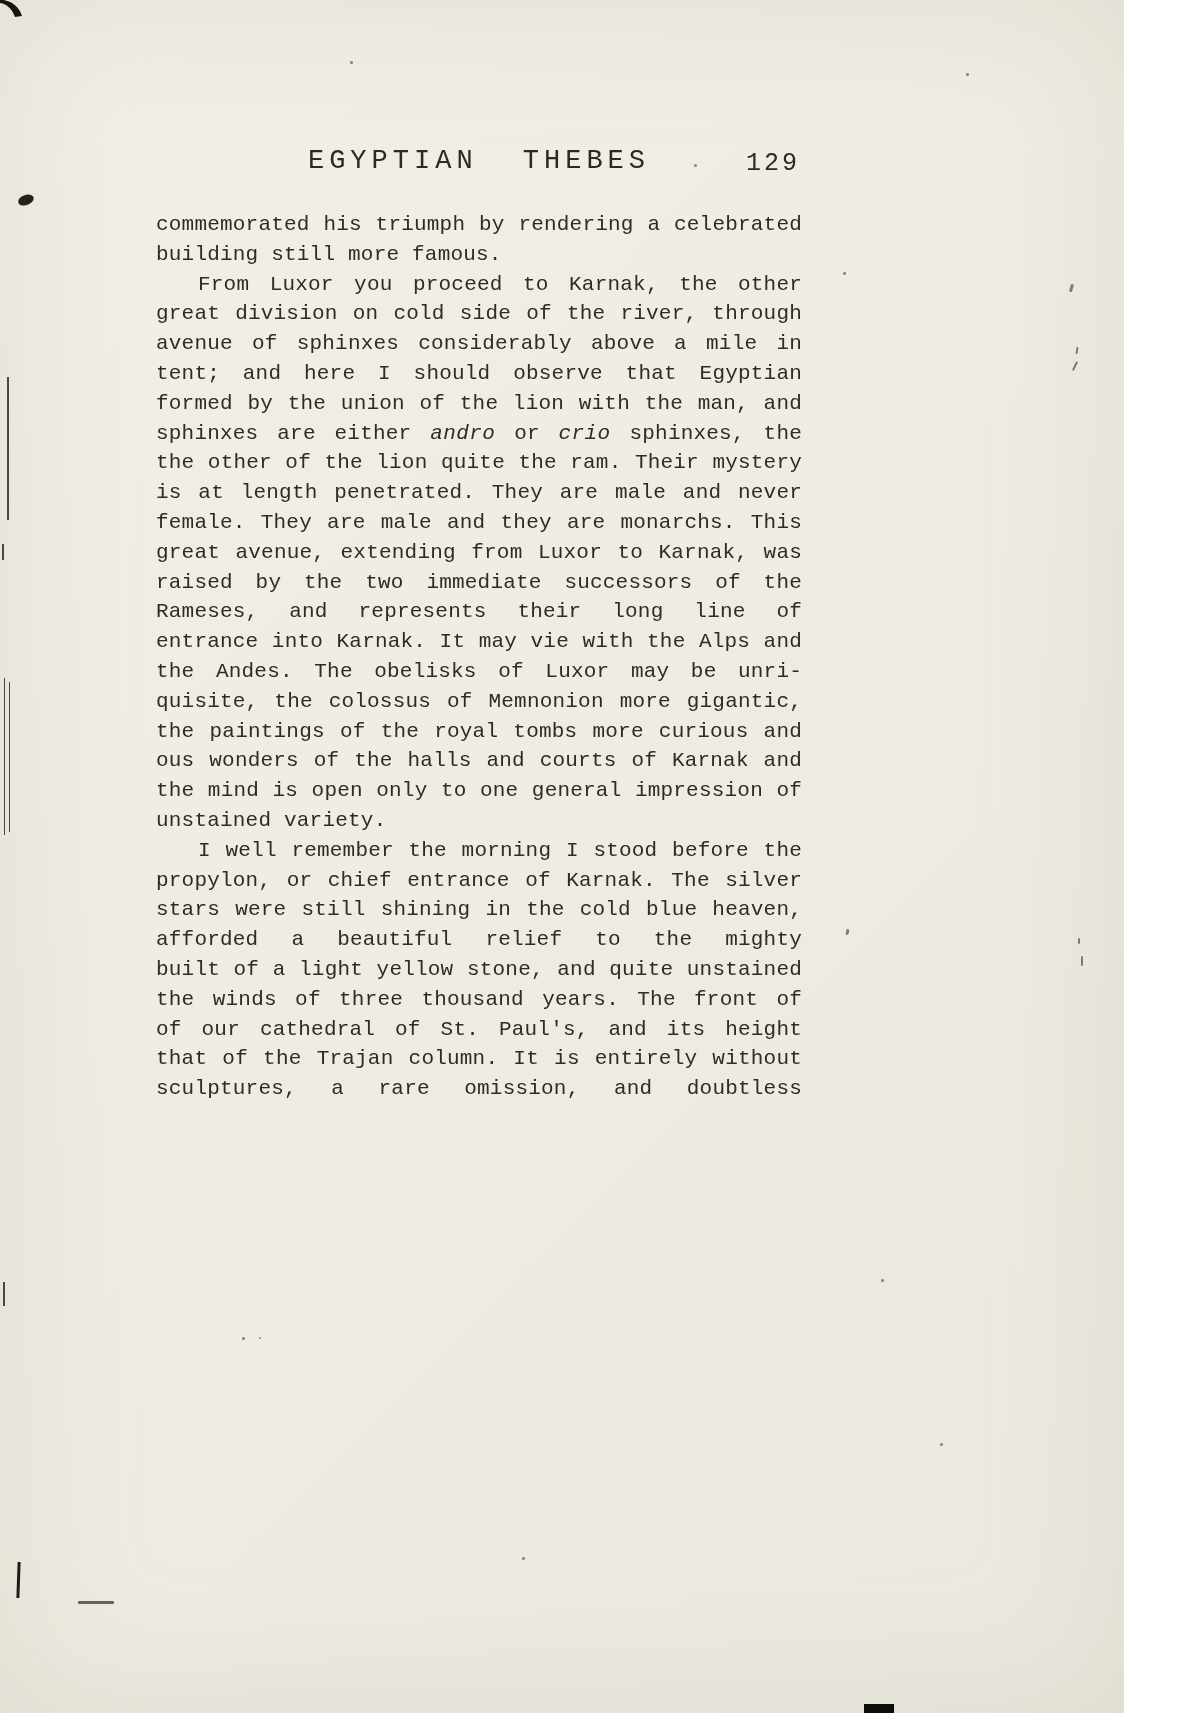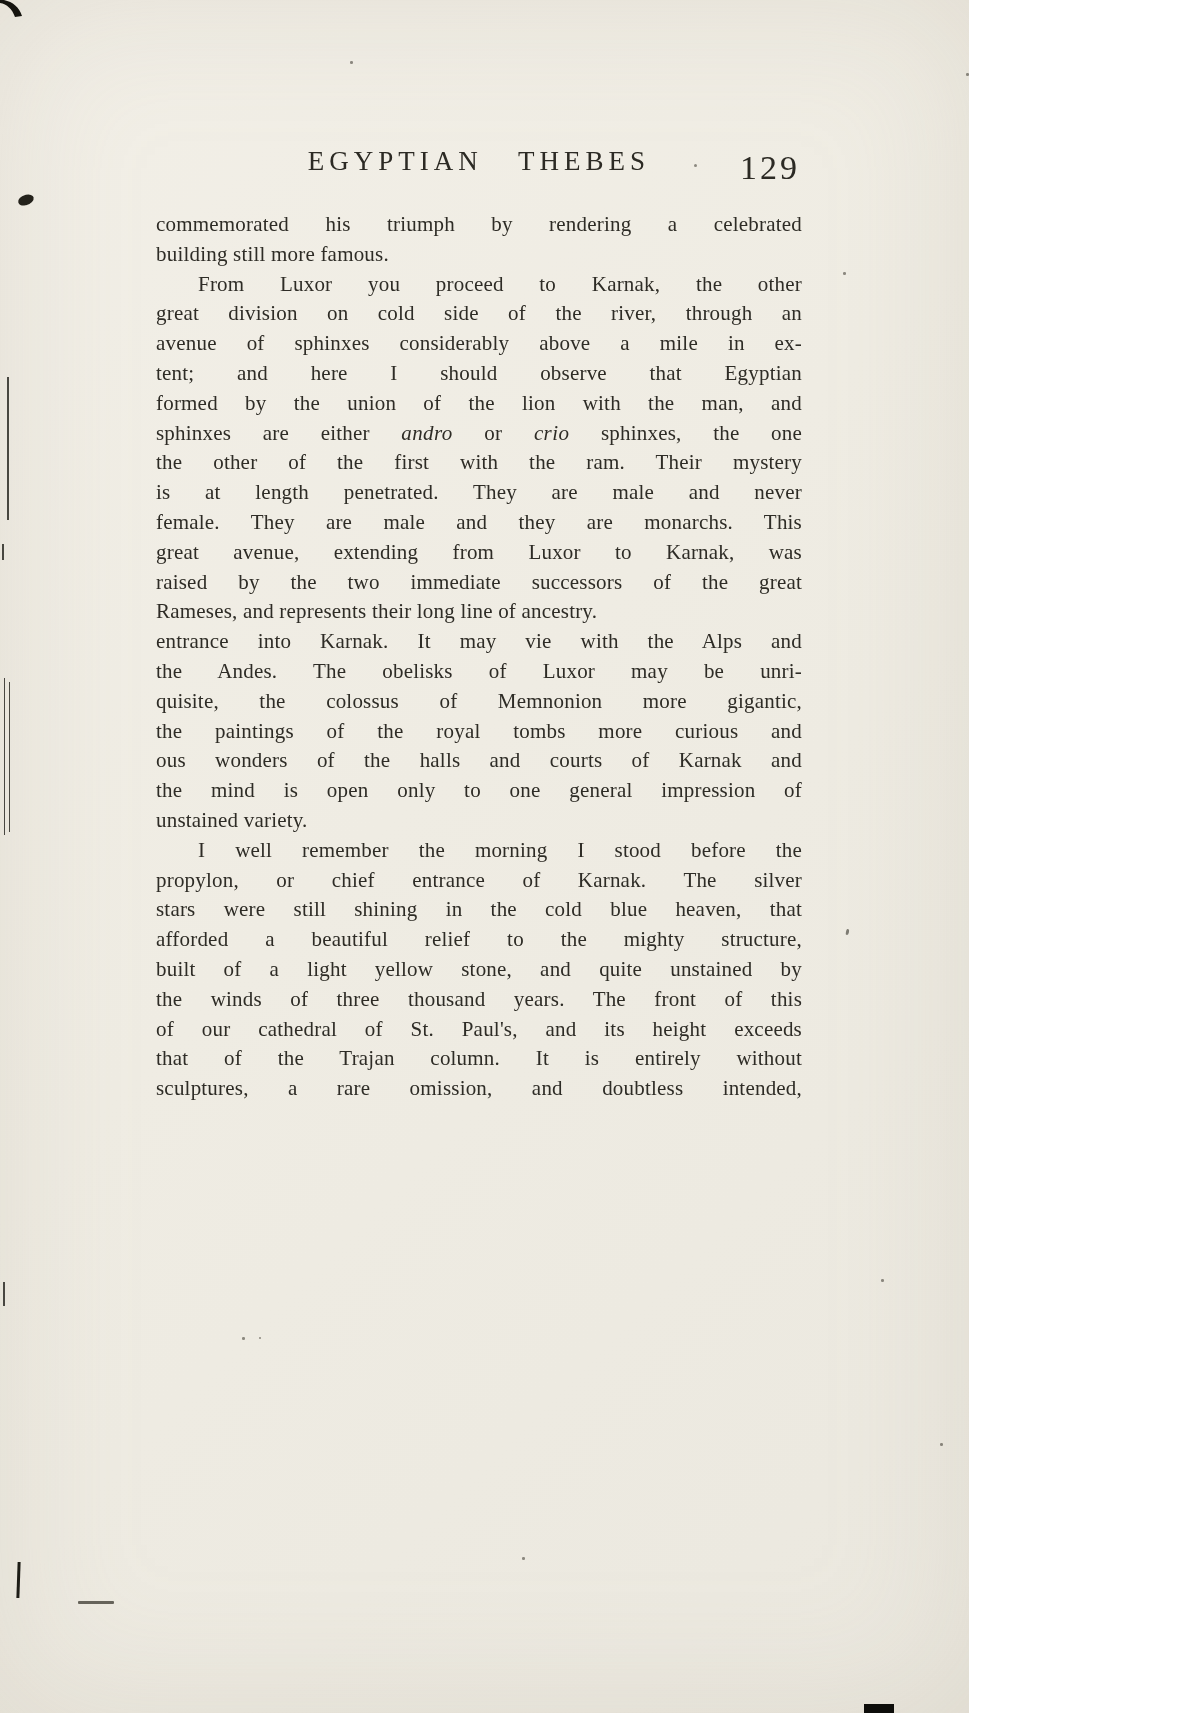--- a/index.html
+++ b/index.html
@@ -1,36 +1,36 @@
 <!DOCTYPE html>
 <html><head>
 <meta charset="utf-8">
 <style>
   html,body { margin:0; padding:0; }
   .page {
     position: relative;
-    width: 969px;
+    width: 1124px;
     height: 1713px;
     background: linear-gradient(135deg, #f2efe7 0%, #efece3 45%, #ebe8df 100%);
     box-shadow: inset 0 0 140px rgba(178,170,148,0.22);
     overflow: hidden;
-    font-family: Liberation Serif, serif;
+    font-family: Liberation Mono, monospace;
     color: #2e2c26;
   }
 
   
   .page-header { position: absolute; left: 156px; top: 146px; width: 646px; height: 38px; }
   .running-head {
     display: block; text-align: center;
     font-size: 27px; letter-spacing: 5px; word-spacing: 24px;
     color: #2c2a24;
   }
   .page-number {
     position: absolute; right: 2px; top: 3px;
-    font-size: 34px; letter-spacing: 3px; color: #2c2a24; margin-left: 48px;
+    font-size: 25px; letter-spacing: 3px; color: #2c2a24; margin-left: 48px;
   }
 
   
   .text-block { position: absolute; left: 156px; top: 210px; width: 646px; }
   .para { margin: 0; }
   .line {
     font-size: 21px;
     line-height: 29.8px;
     height: 29.8px;
     letter-spacing: 0.2px;
@@ -73,21 +73,21 @@
       <div class="line last">building still more famous.</div>
     </div>
 
     <div class="para">
       <div class="line indent">From Luxor you proceed to Karnak, the other</div>
       <div class="line">great division on cold side of the river, through an</div>
       <div class="line">avenue of sphinxes considerably above a mile in ex-</div>
       <div class="line">tent; and here I should observe that Egyptian</div>
       <div class="line">formed by the union of the lion with the man, and</div>
       <div class="line"><span>sphinxes are either </span><em>andro</em><span> or </span><em>crio</em><span> sphinxes, the one</span></div>
-      <div class="line">the other of the first with the ram. Their mystery</div>
+      <div class="line">the other of the lion quite the ram. Their mystery</div>
       <div class="line">is at length penetrated. They are male and never</div>
       <div class="line">female. They are male and they are monarchs. This</div>
       <div class="line">great avenue, extending from Luxor to Karnak, was</div>
       <div class="line">raised by the two immediate successors of the great</div>
       <div class="line last">Rameses, and represents their long line of ancestry.</div>
     </div>
 
     <div class="para">
       <div class="line">entrance into Karnak. It may vie with the Alps and</div>
       <div class="line">the Andes. The obelisks of Luxor may be unri-</div>

